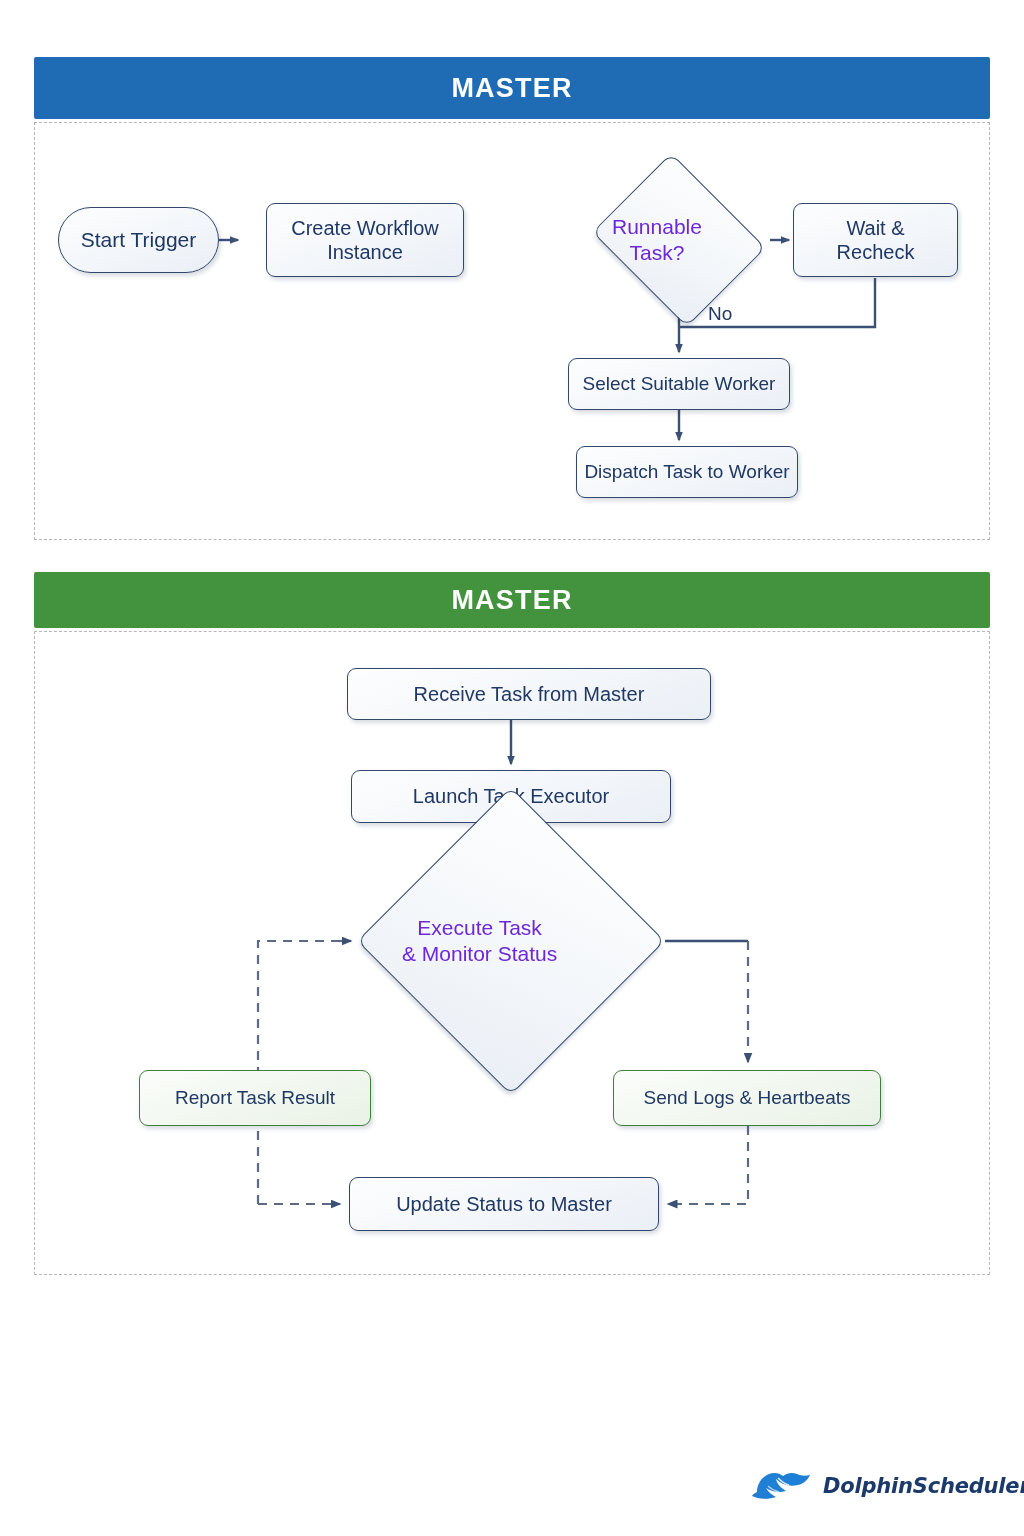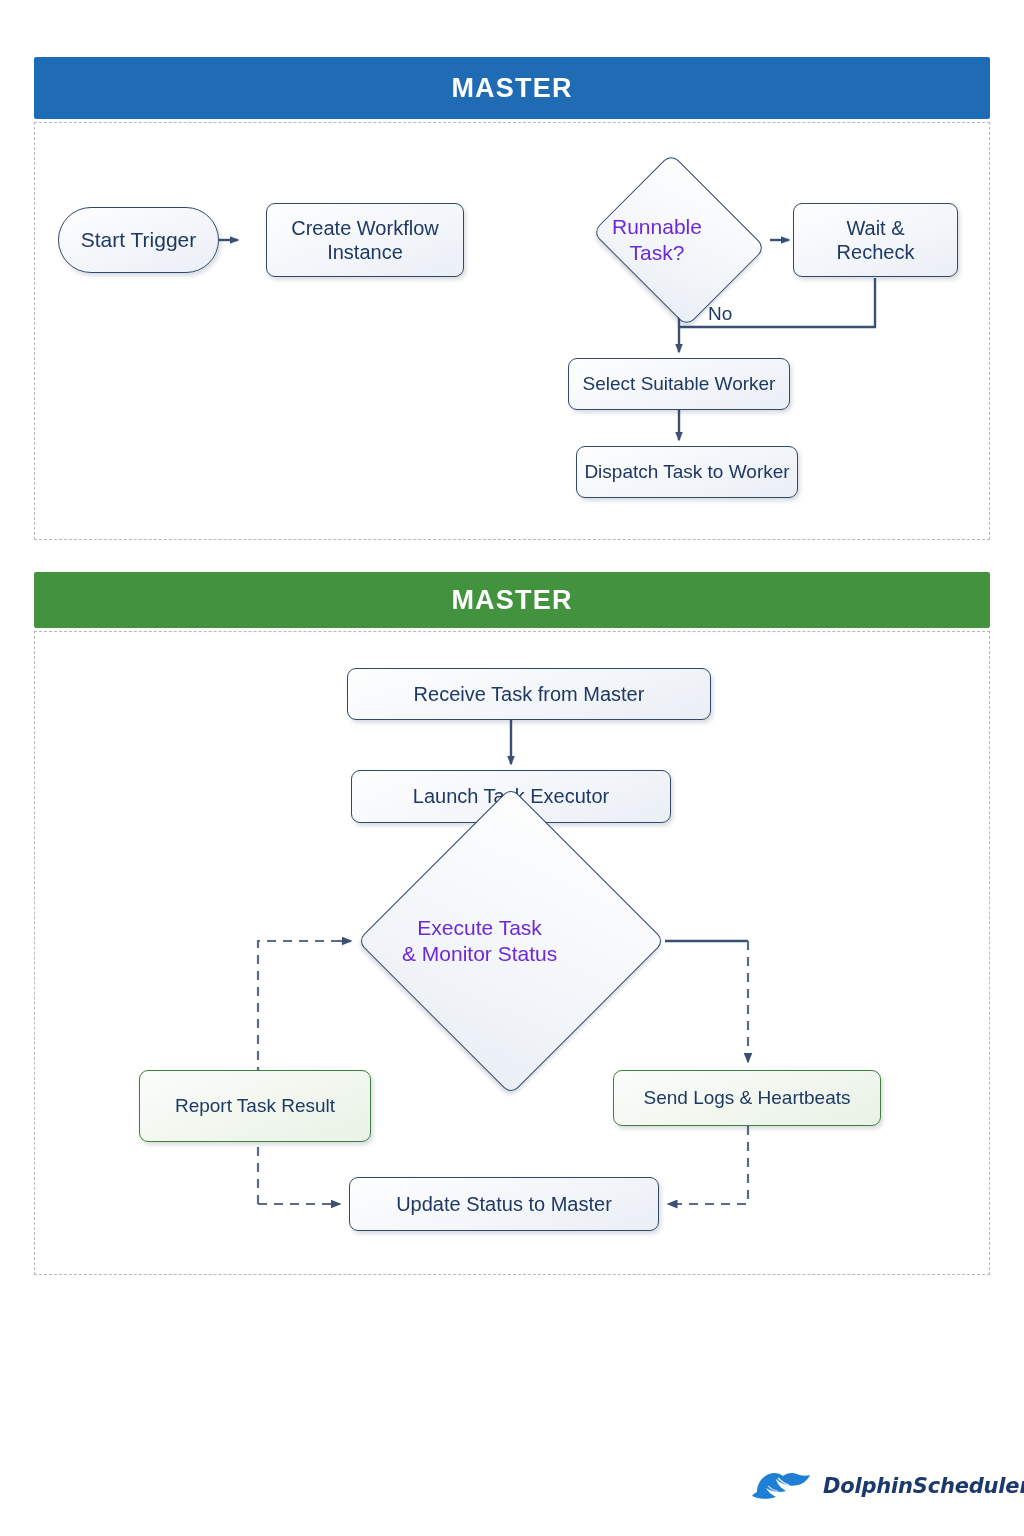--- a/index.html
+++ b/index.html
@@ -245,21 +245,21 @@
   <div class="diamond-wrap" style="left:402px; top:832px; width:218px; height:218px;">
     <div class="diamond-shape"></div>
     <div class="diamond-label fs21">
       <div>
         <div>Execute Task</div>
         <div>&amp; Monitor Status</div>
       </div>
     </div>
   </div>
 
-  <div class="node node-rect node-green fs19" style="left:139px; top:1070px; width:232px; height:72px;">
+  <div class="node node-rect node-green fs19" style="left:139px; top:1070px; width:232px; height:56px;">
     <span>Report Task Result</span>
   </div>
 
   <div class="node node-rect node-green fs19" style="left:613px; top:1070px; width:268px; height:56px;">
     <span>Send Logs &amp; Heartbeats</span>
   </div>
 
   <div class="node node-rect fs20" style="left:349px; top:1177px; width:310px; height:54px;">
     <span>Update Status to Master</span>
   </div>

